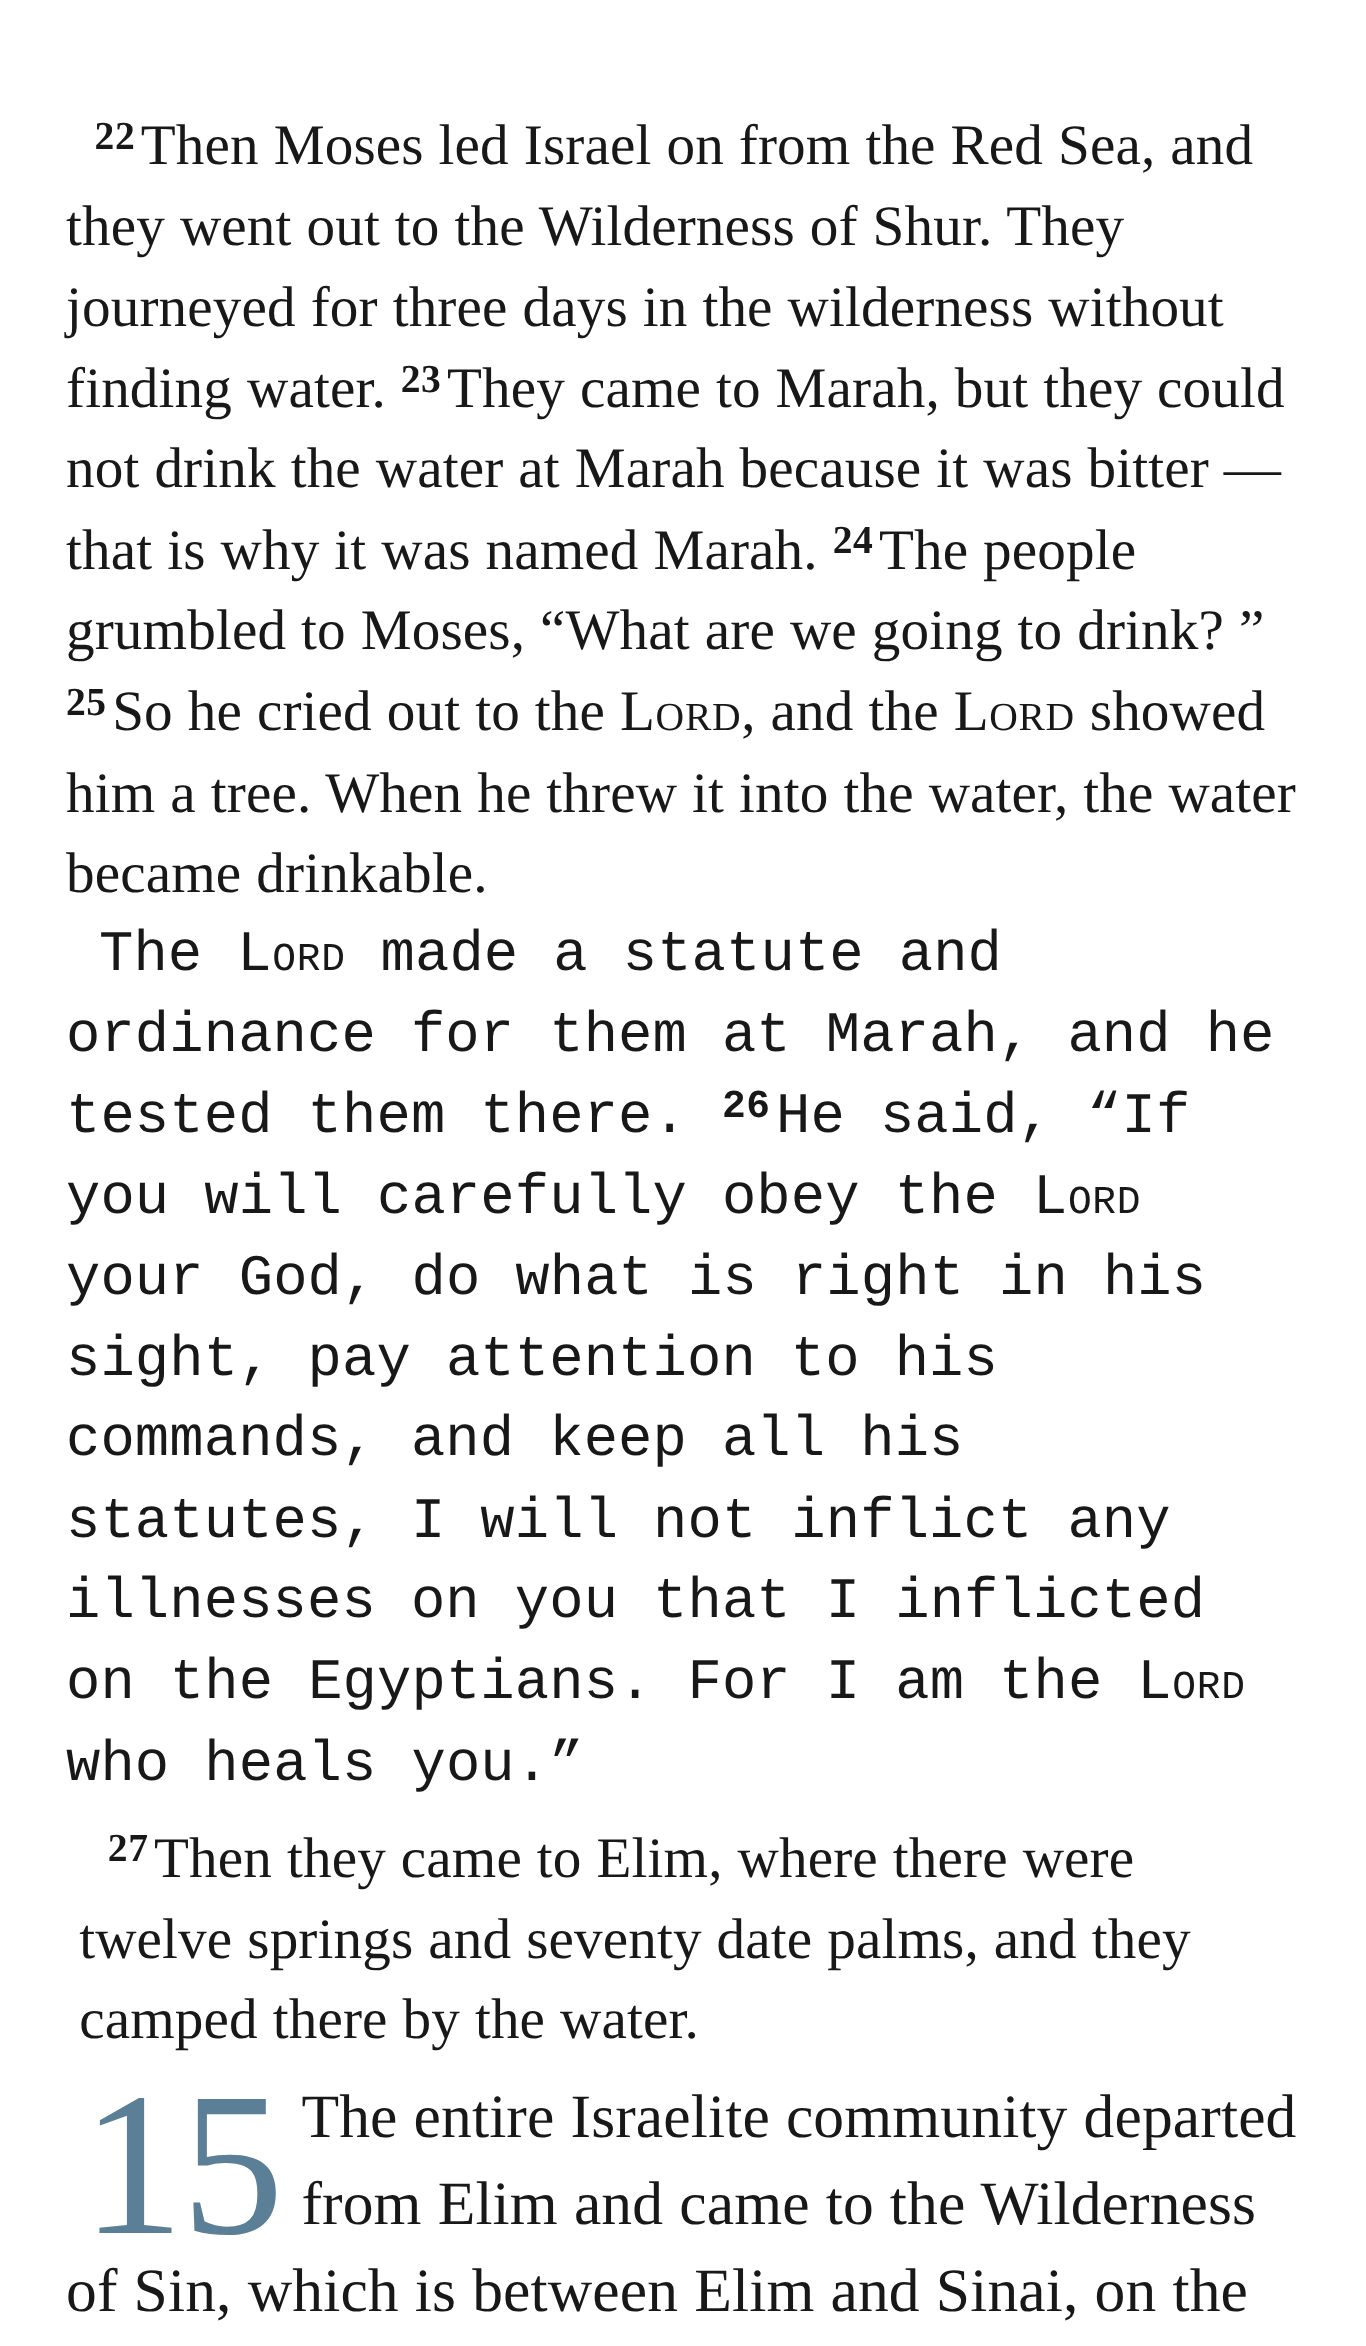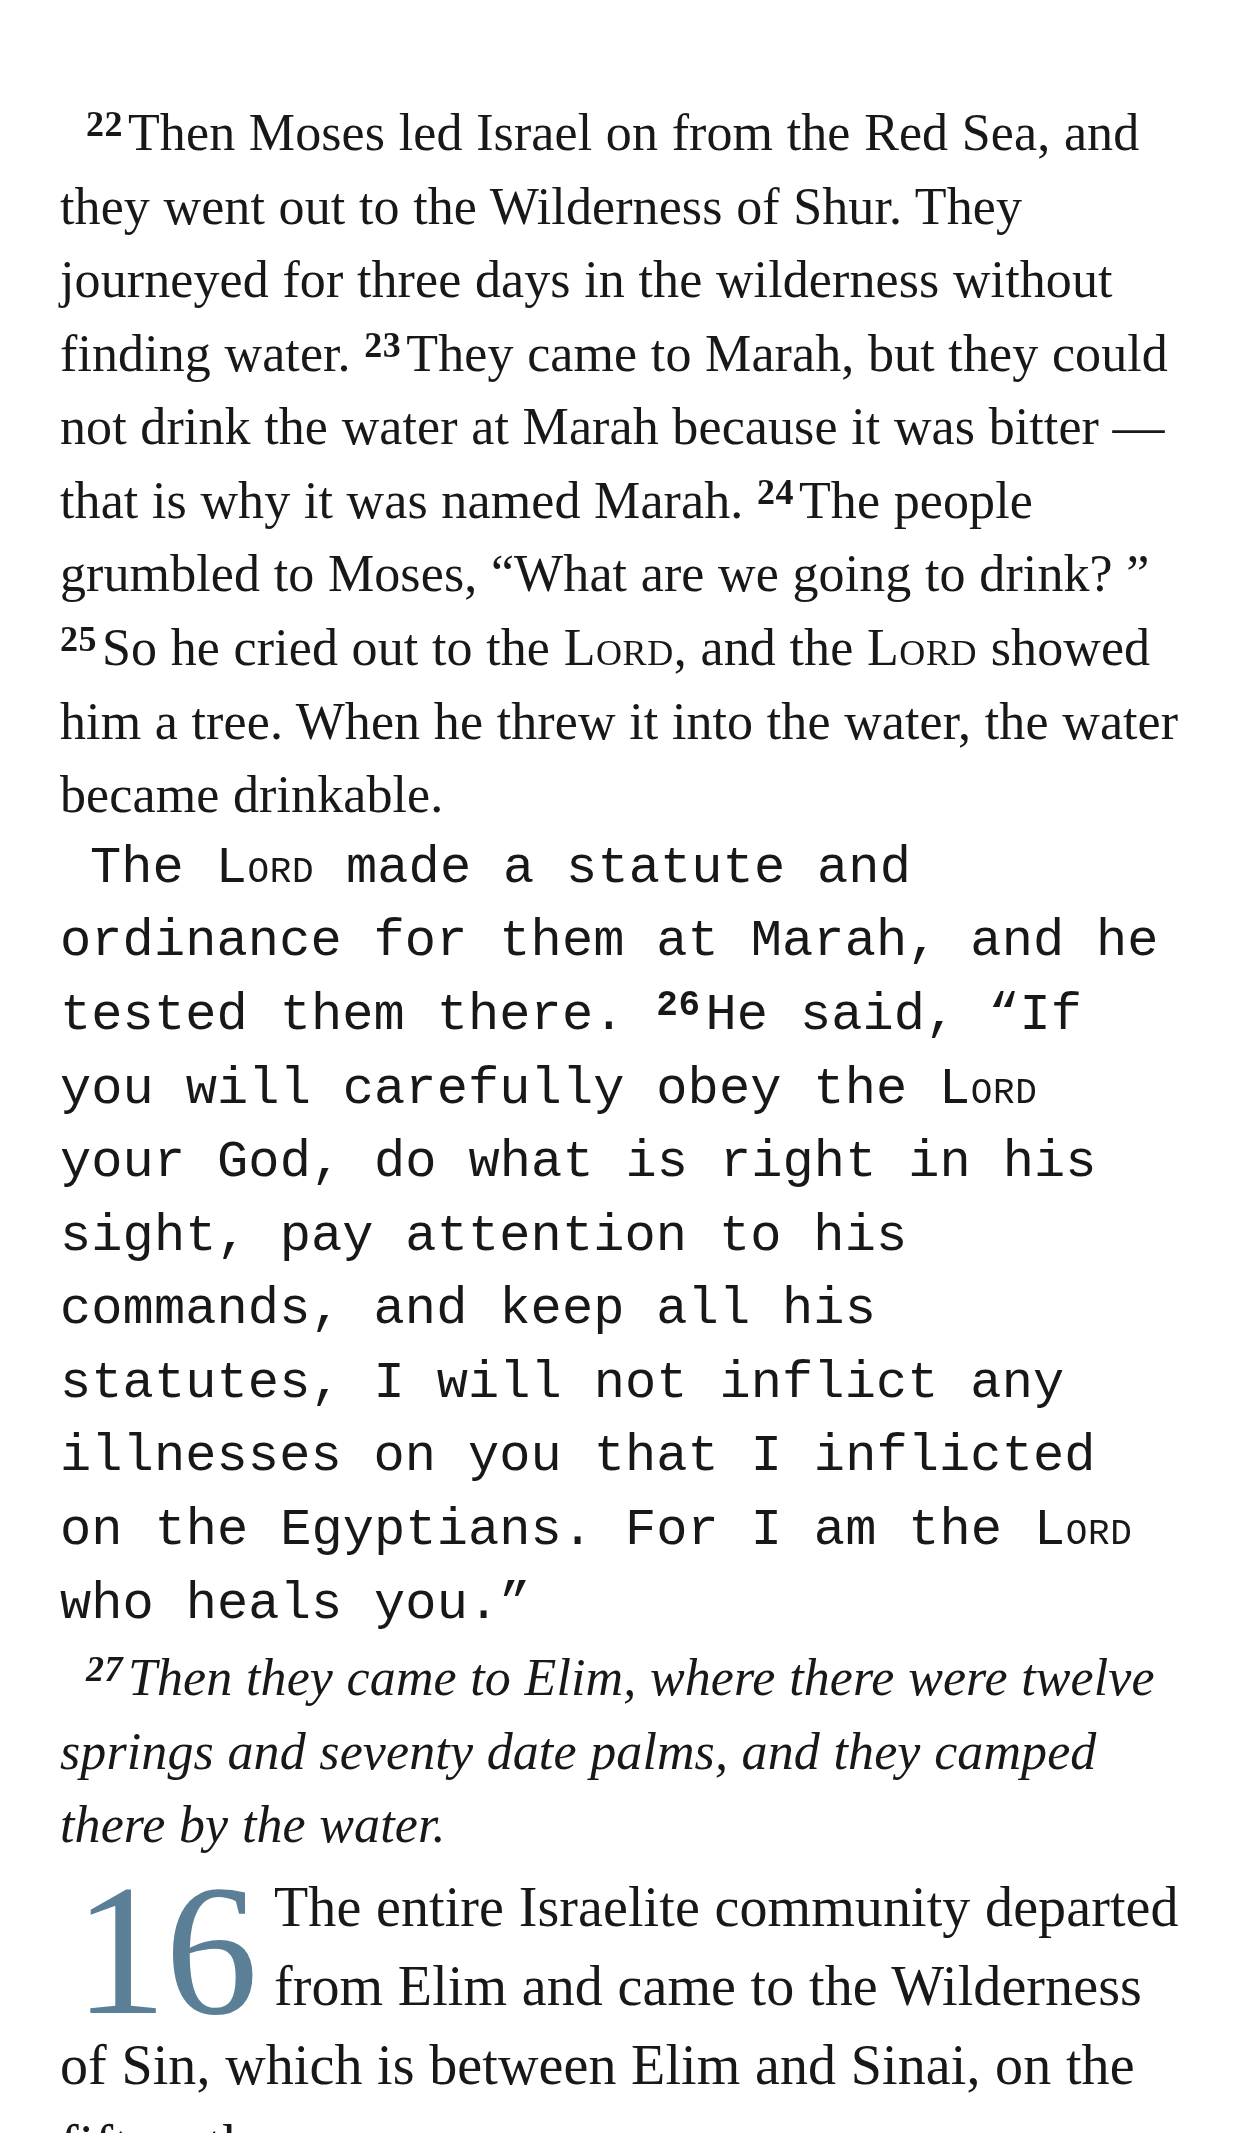--- a/index.html
+++ b/index.html
@@ -73,24 +73,24 @@
   <div class="reader-text">
 
     <p style="margin:0 0 0 0;">
       <span class="vnum vnum-first">22</span><span>Then Moses led Israel on from the Red Sea, and they went out to the Wilderness of Shur. They journeyed for three days in the wilderness without finding water. </span><span class="vnum">23</span><span>They came to Marah, but they could not drink the water at Marah because it was bitter — that is why it was named Marah. </span><span class="vnum">24</span><span>The people grumbled to Moses, “What are we going to drink? ” </span><span class="vnum">25</span><span>So he cried out to the </span><span class="smallcaps">Lord</span><span>, and the </span><span class="smallcaps">Lord</span><span> showed him a tree. When he threw it into the water, the water became drinkable.</span>
     </p>
 
     <p style="margin:0;font-family:Liberation Mono, monospace;">
       <span class="para-indent"></span><span>The </span><span class="smallcaps">Lord</span><span> made a statute and ordinance for them at Marah, and he tested them there. </span><span class="vnum">26</span><span>He said, “If you will carefully obey the </span><span class="smallcaps">Lord</span><span> your God, do what is right in his sight, pay attention to his commands, and keep all his statutes, I will not inflict any illnesses on you that I inflicted on the Egyptians. For I am the </span><span class="smallcaps">Lord</span><span> who heals you.”</span>
     </p>
 
-    <p style="margin:0;font-style:italic;">
+    <p style="margin:12px;">
       <span class="vnum vnum-first">27</span><span>Then they came to Elim, where there were twelve springs and seventy date palms, and they camped there by the water.</span>
     </p>
 
     <div class="chapter-block">
-      <span class="dropcap">16</span>
+      <span class="dropcap">15</span>
       <div class="chapter-text">The entire Israelite community departed from Elim and came to the Wilderness of Sin, which is between Elim and Sinai, on the fifteenth</div>
       <div class="clear"></div>
     </div>
 
   </div>
 </div>
 
 </body></html>

